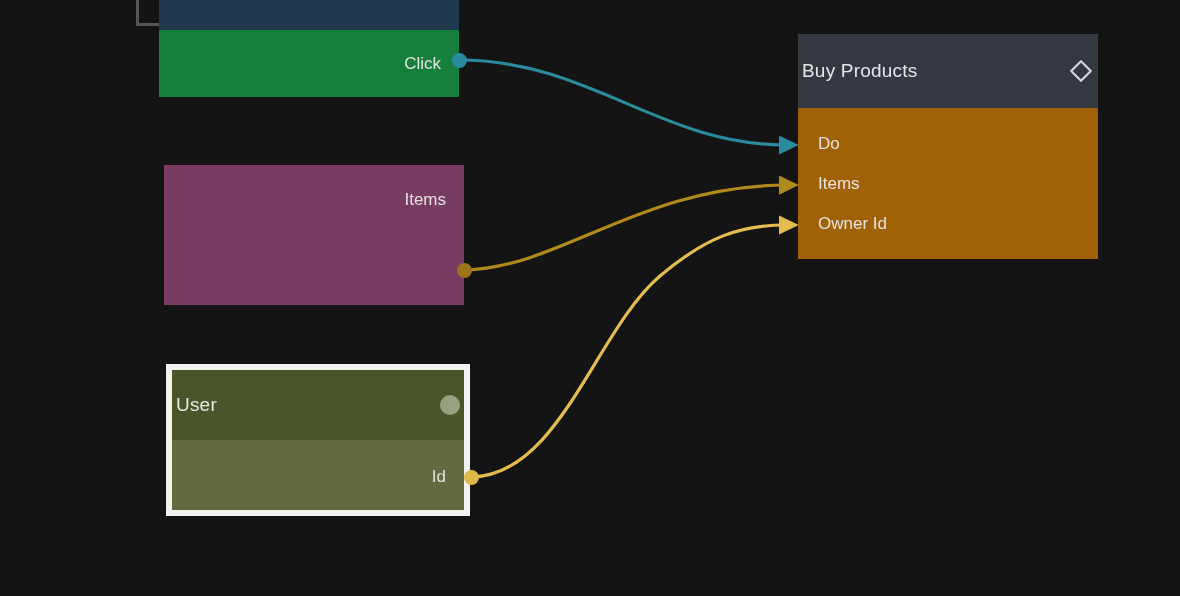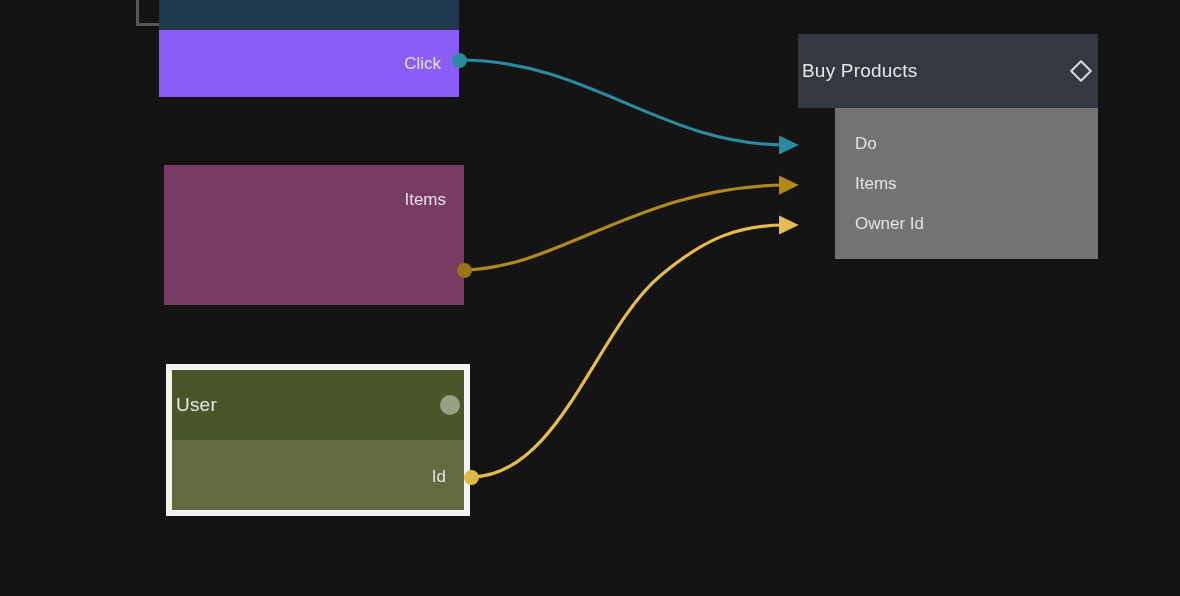--- a/index.html
+++ b/index.html
@@ -143,21 +143,21 @@
     <path d="M 465,270 C 560,268 640,186 786,185" fill="none" stroke="#b08a1c" stroke-width="3.2" marker-end="url(#arrow-gold)"></path>
 
     <path d="M 473,477 C 560,474 596,330 660,276 C 706,237 740,225 786,225" fill="none" stroke="#e4bc4f" stroke-width="3.2" marker-end="url(#arrow-brightgold)"></path>
   </svg>
 
   <div class="node" id="event-node" style="left:159px; top:-34px; width:300px; height:131px;">
     <div class="node-inner">
       <div class="node-header" style="height:64px; background:#21394f;">
         <span class="node-title"></span>
       </div>
-      <div class="node-body" style="background:#8b5cf6;">
+      <div class="node-body" style="background:#15803d;">
         <div class="port-row out" style="top:23px;">
           <span>Click</span>
         </div>
       </div>
     </div>
     <div class="port-dot" style="left:292.5px; top:86.5px; background:#2b8a9e;"></div>
   </div>
 
   <div class="node" id="function-node" style="left:164px; top:165px; width:300px; height:140px;">
     <div class="node-inner">
@@ -187,21 +187,21 @@
   </div>
 
   <div class="node" id="buy-products-node" style="left:798px; top:34px; width:300px; height:225px;">
     <div class="node-inner">
       <div class="node-header" style="height:74px; background:#343841;">
         <span class="node-title">Buy Products</span>
         <svg class="header-icon" width="26" height="26" viewBox="0 0 26 26">
           <path d="M13,3.2 L22.8,13 L13,22.8 L3.2,13 Z" fill="none" stroke="#d8d8d8" stroke-width="2.1" stroke-linejoin="round"></path>
         </svg>
       </div>
-      <div class="node-body" style="background:#737373;margin-left:37px;">
+      <div class="node-body" style="background:#a16207;">
         <div class="port-row in" style="top:25px;">
           <span>Do</span>
         </div>
         <div class="port-row in" style="top:65px;">
           <span>Items</span>
         </div>
         <div class="port-row in" style="top:105px;">
           <span>Owner Id</span>
         </div>
       </div>

